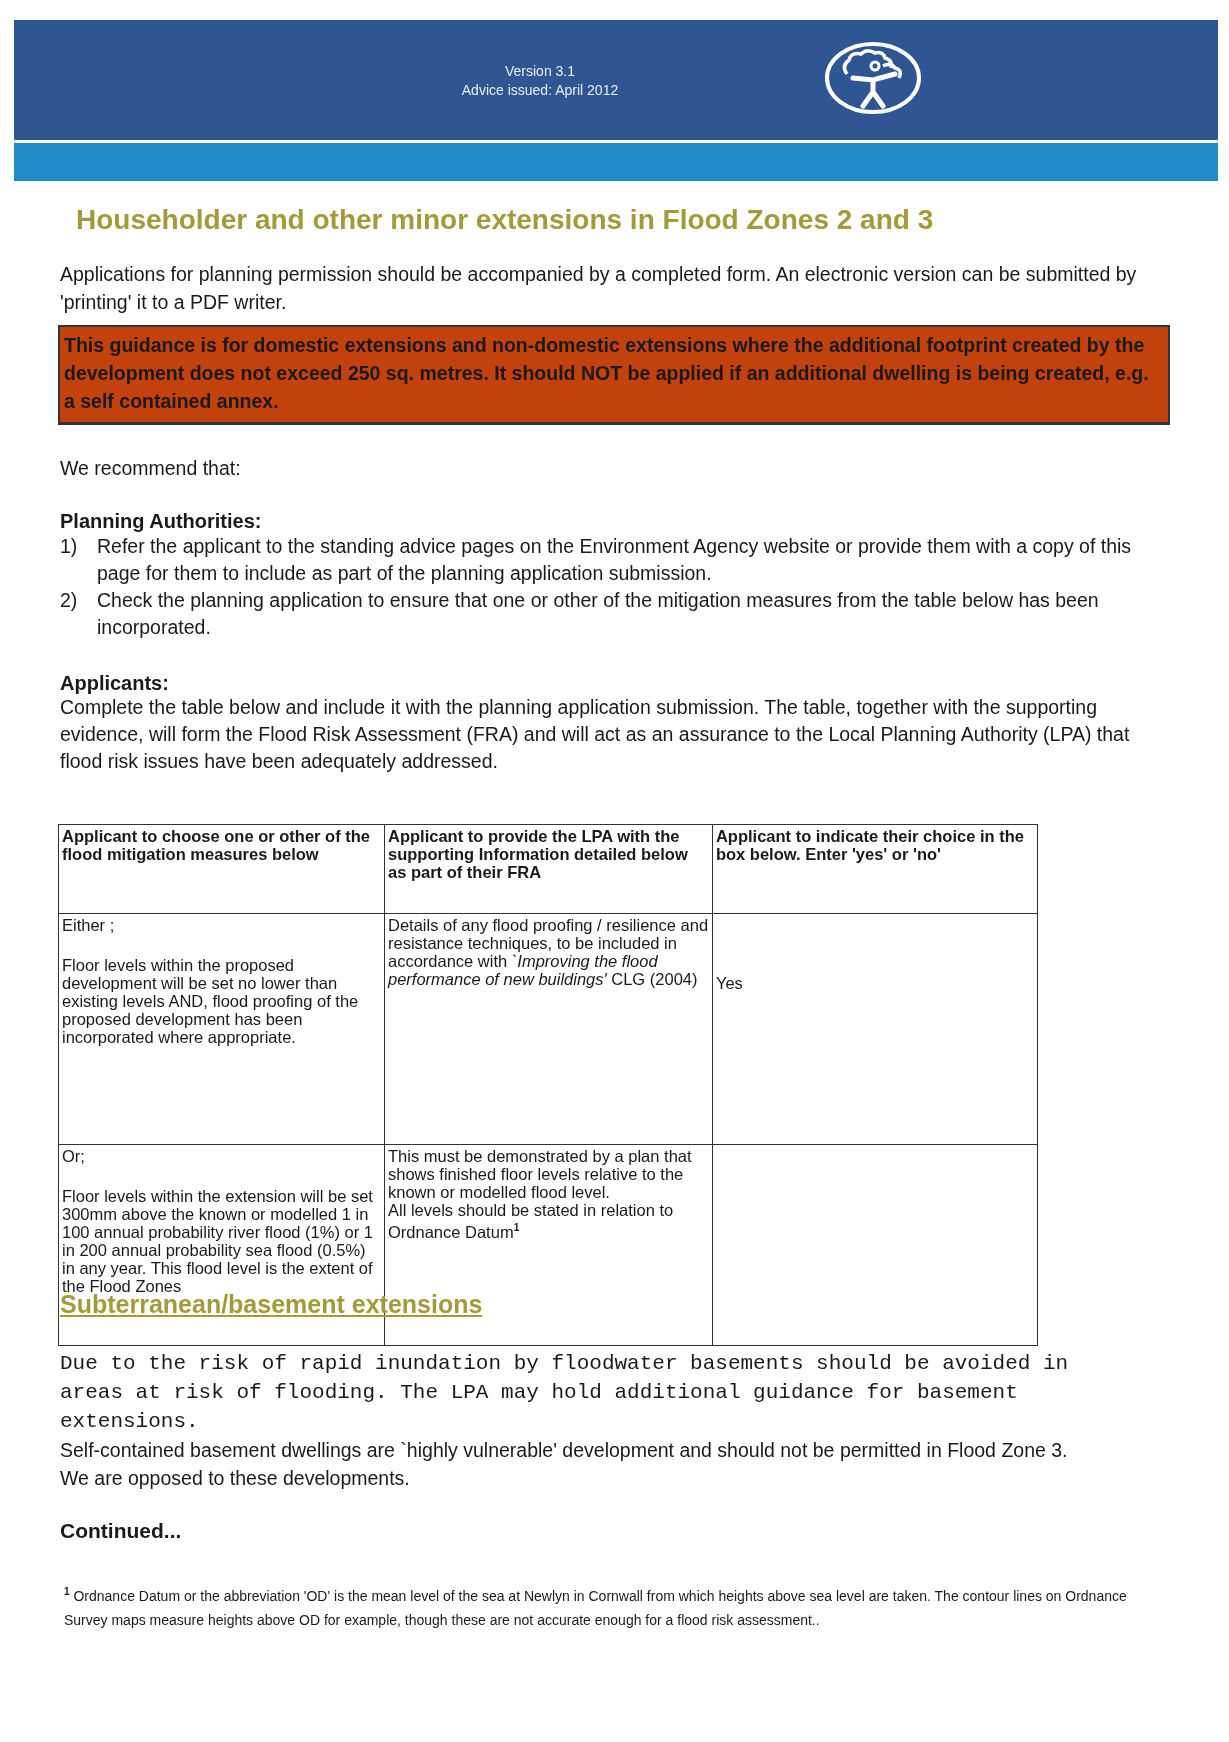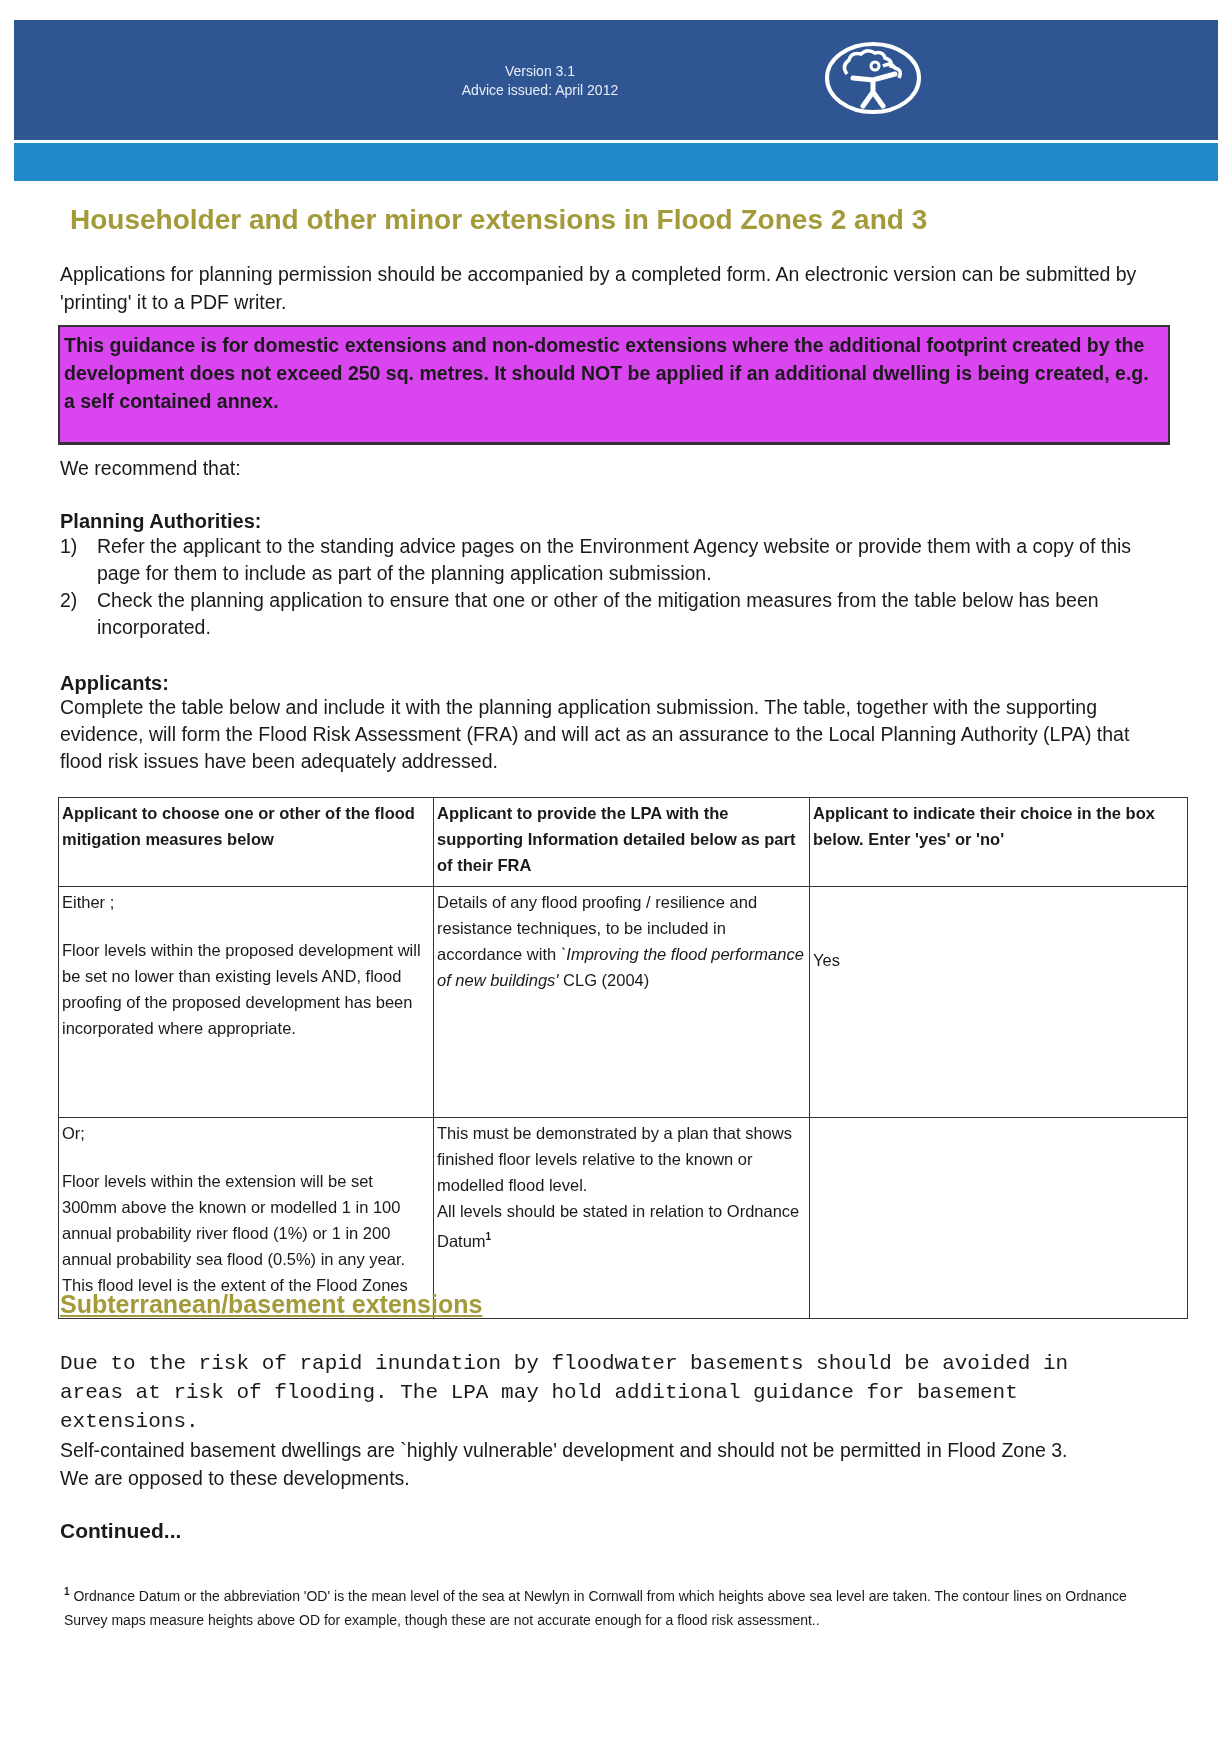--- a/index.html
+++ b/index.html
@@ -21,37 +21,37 @@
   }
   .logo {
     position: absolute; left: 822px; top: 40px; display: flex; align-items: center;
   }
   .logo svg { width: 102px; height: 76px; }
   .logo-text {
     margin-left: 12px; color: #ffffff; font-family: "DejaVu Serif", "Liberation Serif", serif;
     font-size: 30px; line-height: 30px; letter-spacing: 0.5px;
   }
   .title {
-    position: absolute; left: 70px; top: 204px; font-size: 28px; font-weight: bold;
+    position: absolute; left: 76px; top: 204px; font-size: 28px; font-weight: bold;
     color: #a39a3a; margin: 0;
   }
   .p { position: absolute; left: 60px; font-size: 19.5px; line-height: 28px; margin: 0; }
   .notice {
-    position: absolute; left: 58px; top: 325px; width: 1112px; height: 120px;
-    background: #d946ef; border: 2px solid #333; border-bottom-width: 3px;
+    position: absolute; left: 58px; top: 325px; width: 1112px; height: 100px;
+    background: #c2410c; border: 2px solid #333; border-bottom-width: 3px;
     box-sizing: border-box; padding: 4px 4px; font-size: 19.5px; font-weight: bold;
     line-height: 28px;
   }
   .heading-b { position: absolute; left: 60px; font-size: 20px; font-weight: bold; margin: 0; }
   .list { position: absolute; left: 60px; width: 1110px; font-size: 19.5px; line-height: 27px; margin: 0; padding: 0; list-style: none; }
   .list li { display: flex; }
   .list .num { width: 37px; flex: none; }
   table.mit {
-    position: absolute; left: 58px; top: 797px; width: 1130px;
-    border-collapse: collapse; font-size: 16.5px; line-height: 26px;
+    position: absolute; left: 58px; top: 824px; width: 980px;
+    border-collapse: collapse; font-size: 16.5px; line-height: 18px;
   }
   table.mit td, table.mit th {
     border: 1.5px solid #333; vertical-align: top; padding: 2px 3px; text-align: left;
   }
   table.mit th { font-weight: bold; height: 84px; }
   .col1 { width: 367px; } .col2 { width: 368px; } .col3 { width: 370px; }
   .row1 td { height: 168px; }
   .row2 td { height: 196px; }
   .yes-cell { padding-top: 60px !important; }
   .subhead {

